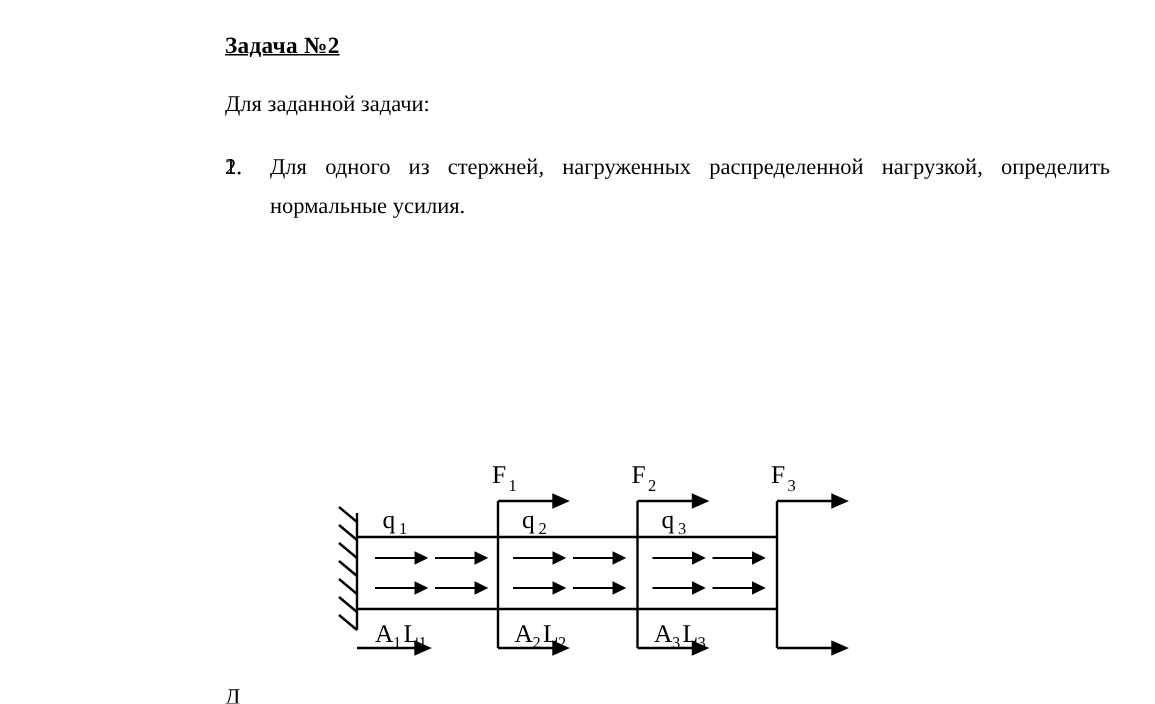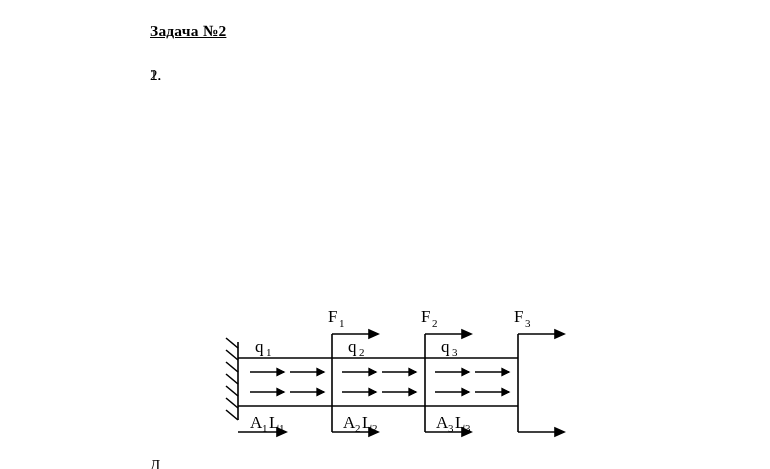--- a/index.html
+++ b/index.html
@@ -80,27 +80,29 @@
 </style>
 </head>
 <body>
 
 <div class="page">
 
   <div class="doc-body">
 
     <div class="title">Задача №2</div>
 
+    <div class="intro">Для заданной задачи:</div>
 
     <ol class="numbered">
       <li>
         <span class="num">1.</span>
       </li>
       <li>
         <span class="num">2.</span>
+        <span>Для одного из стержней, нагруженных распределенной нагрузкой, определить нормальные усилия.</span>
       </li>
     </ol>
 
   </div>
 
   <div class="figure">
     <svg class="fig-svg" width="440" height="150" viewBox="0 0 440 150" xmlns="http://www.w3.org/2000/svg">
 
       <g stroke="#000" stroke-width="1.6" fill="none">
         <line x1="58" y1="46" x2="58" y2="124"></line>

